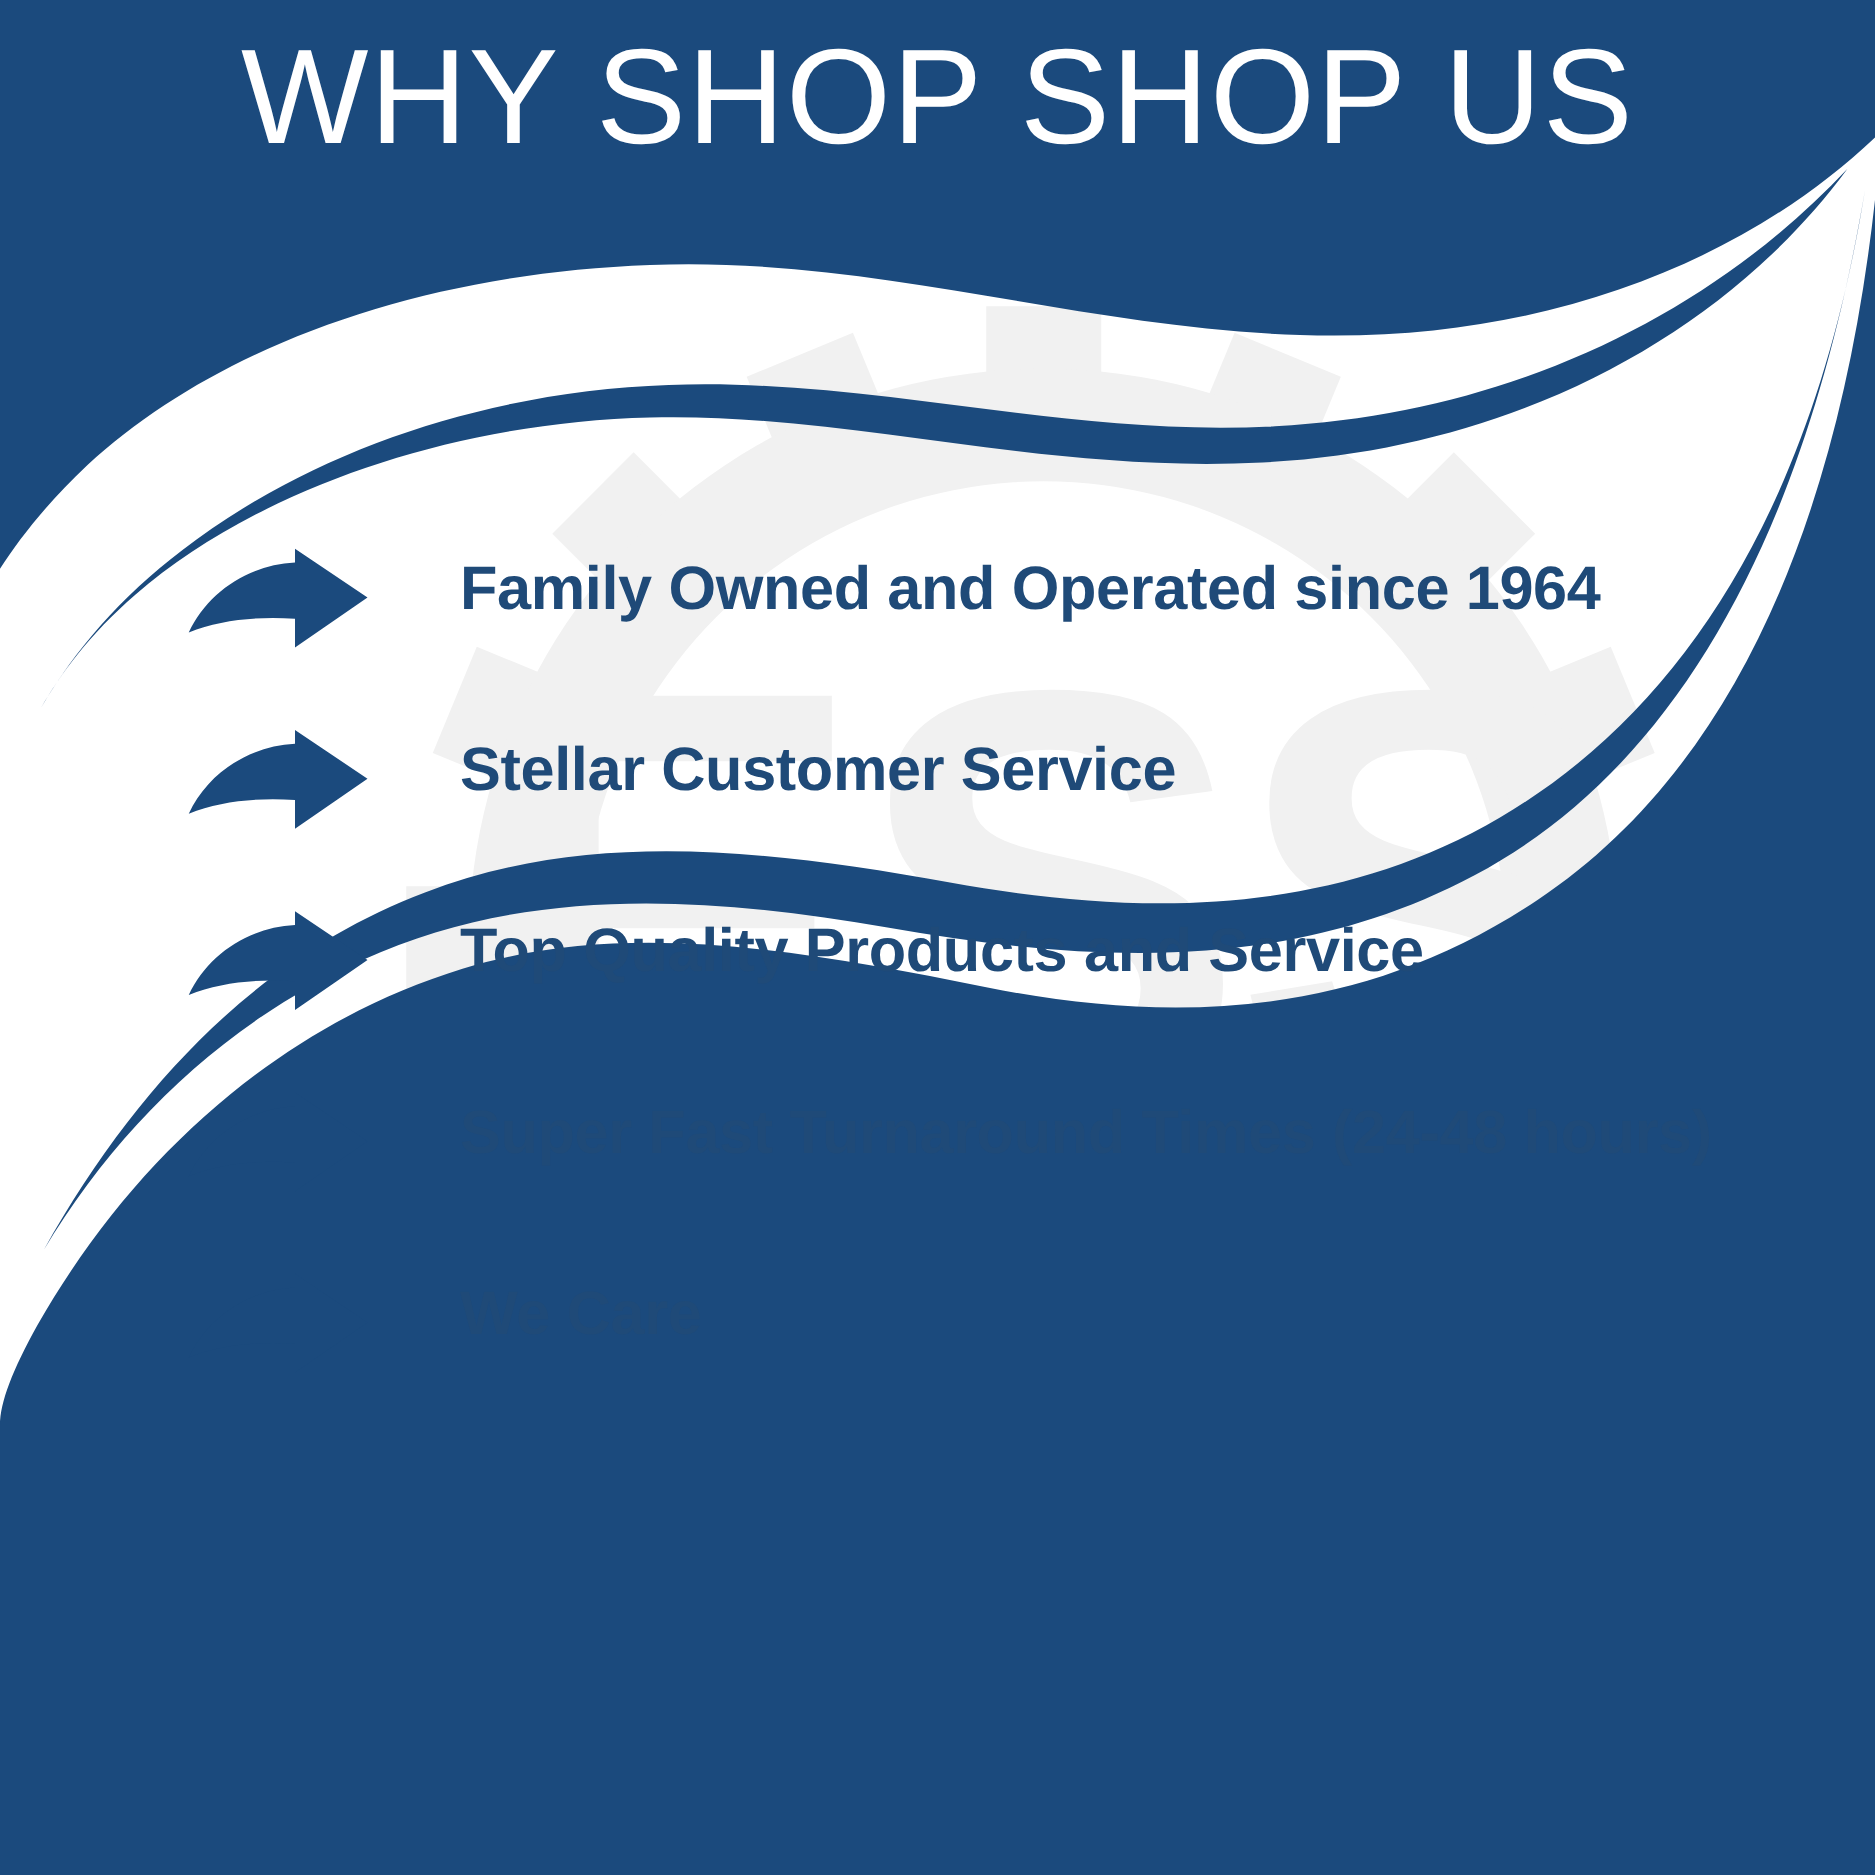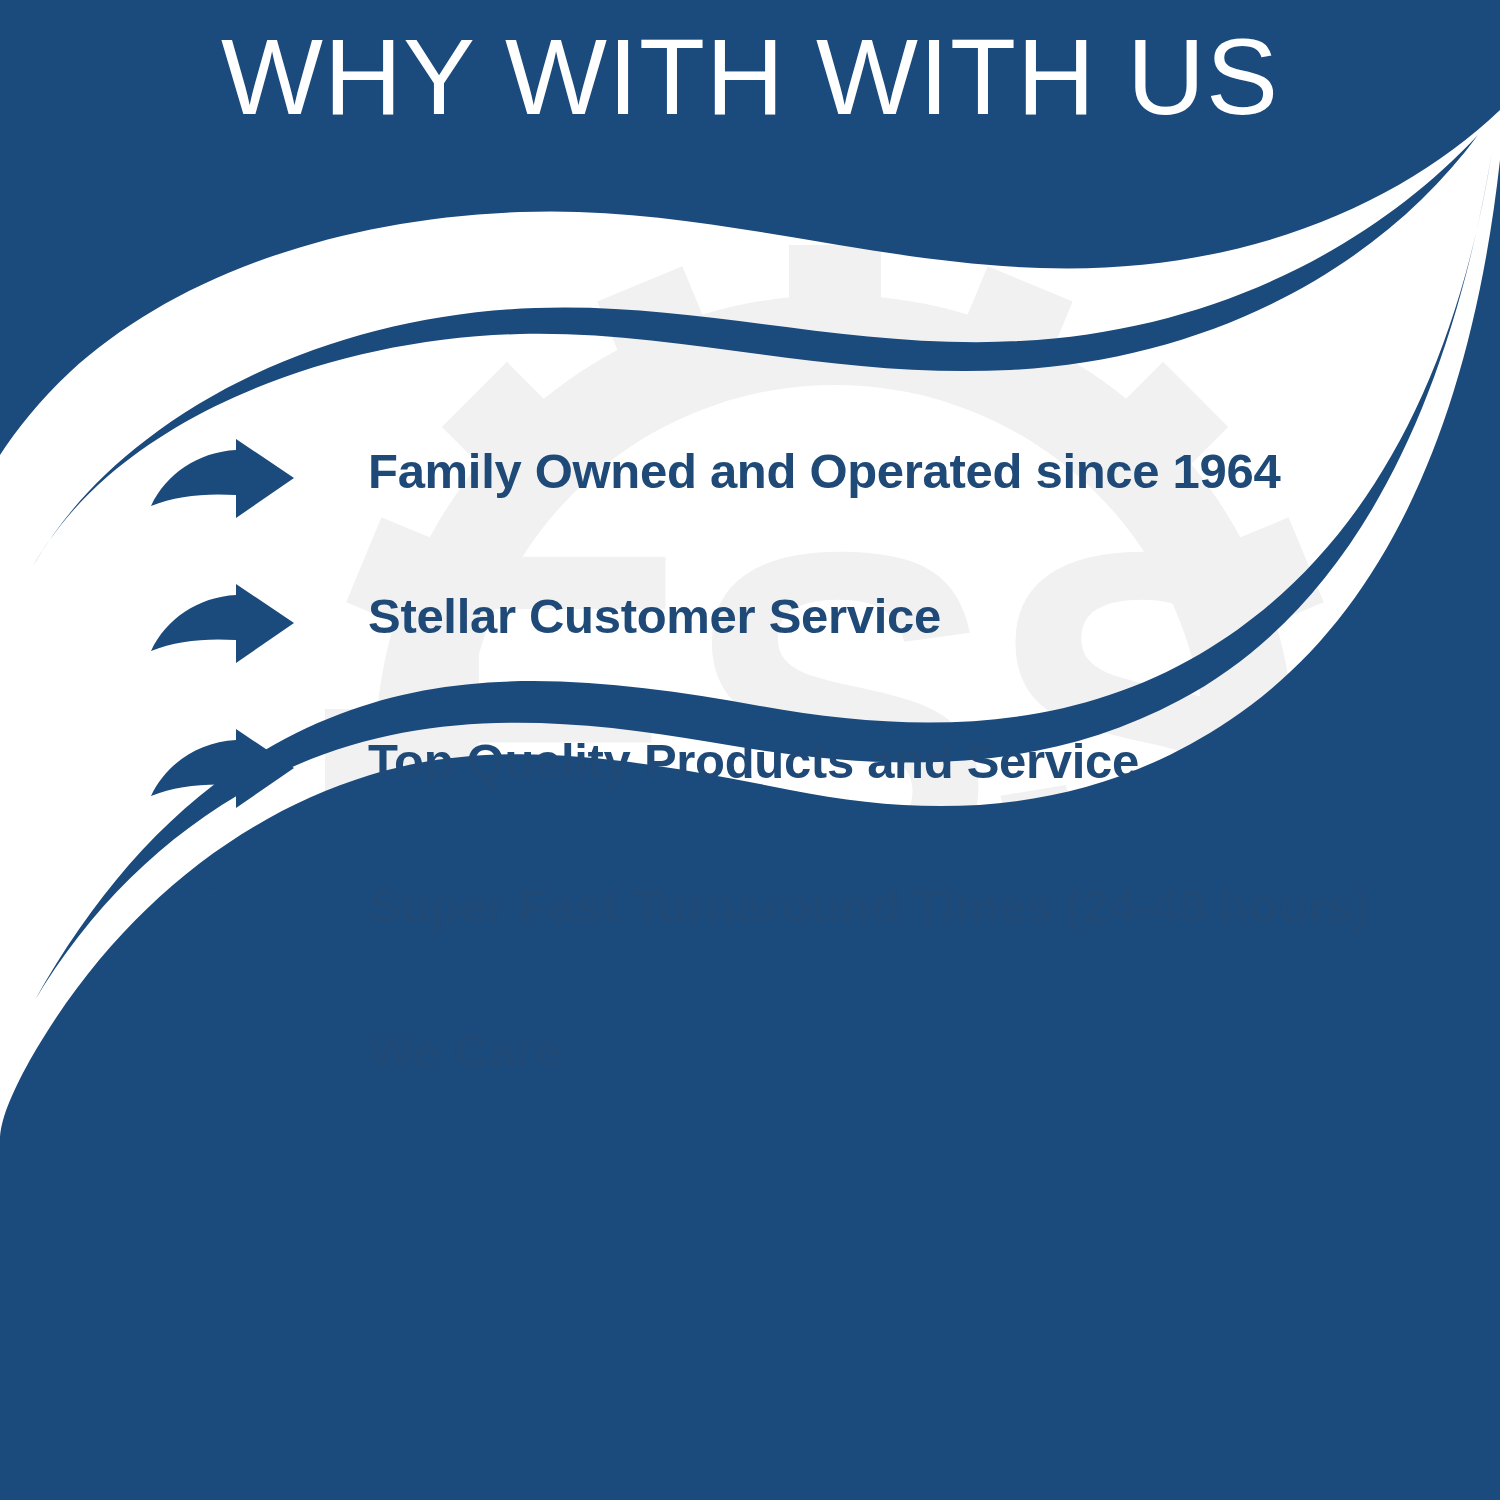--- a/index.html
+++ b/index.html
@@ -147,21 +147,21 @@
              C1452,400 1350,566 1200,654
              C1060,736 905,732 760,706
              C610,679 470,664 340,714
              C210,763 110,866 35,1000
              C95,900 180,818 290,768
              C420,709 560,716 710,742
              C870,770 1030,780 1180,700
              C1340,615 1445,430 1492,152 Z"></path>
   </svg>
 
-  <div class="title">WHY WITH WITH US</div>
+  <div class="title">WHY SHOP SHOP US</div>
 
   <div class="list">
 
     <div class="row">
       <svg class="arrow" viewBox="0 0 150 82" aria-hidden="true">
         <path fill="#1b4a7d" d="M1,68
                  C16,36 48,14 86,12
                  L86,1 L144,40 L86,80 L86,57
                  C55,55 26,58 1,68 Z"></path>
       </svg>

